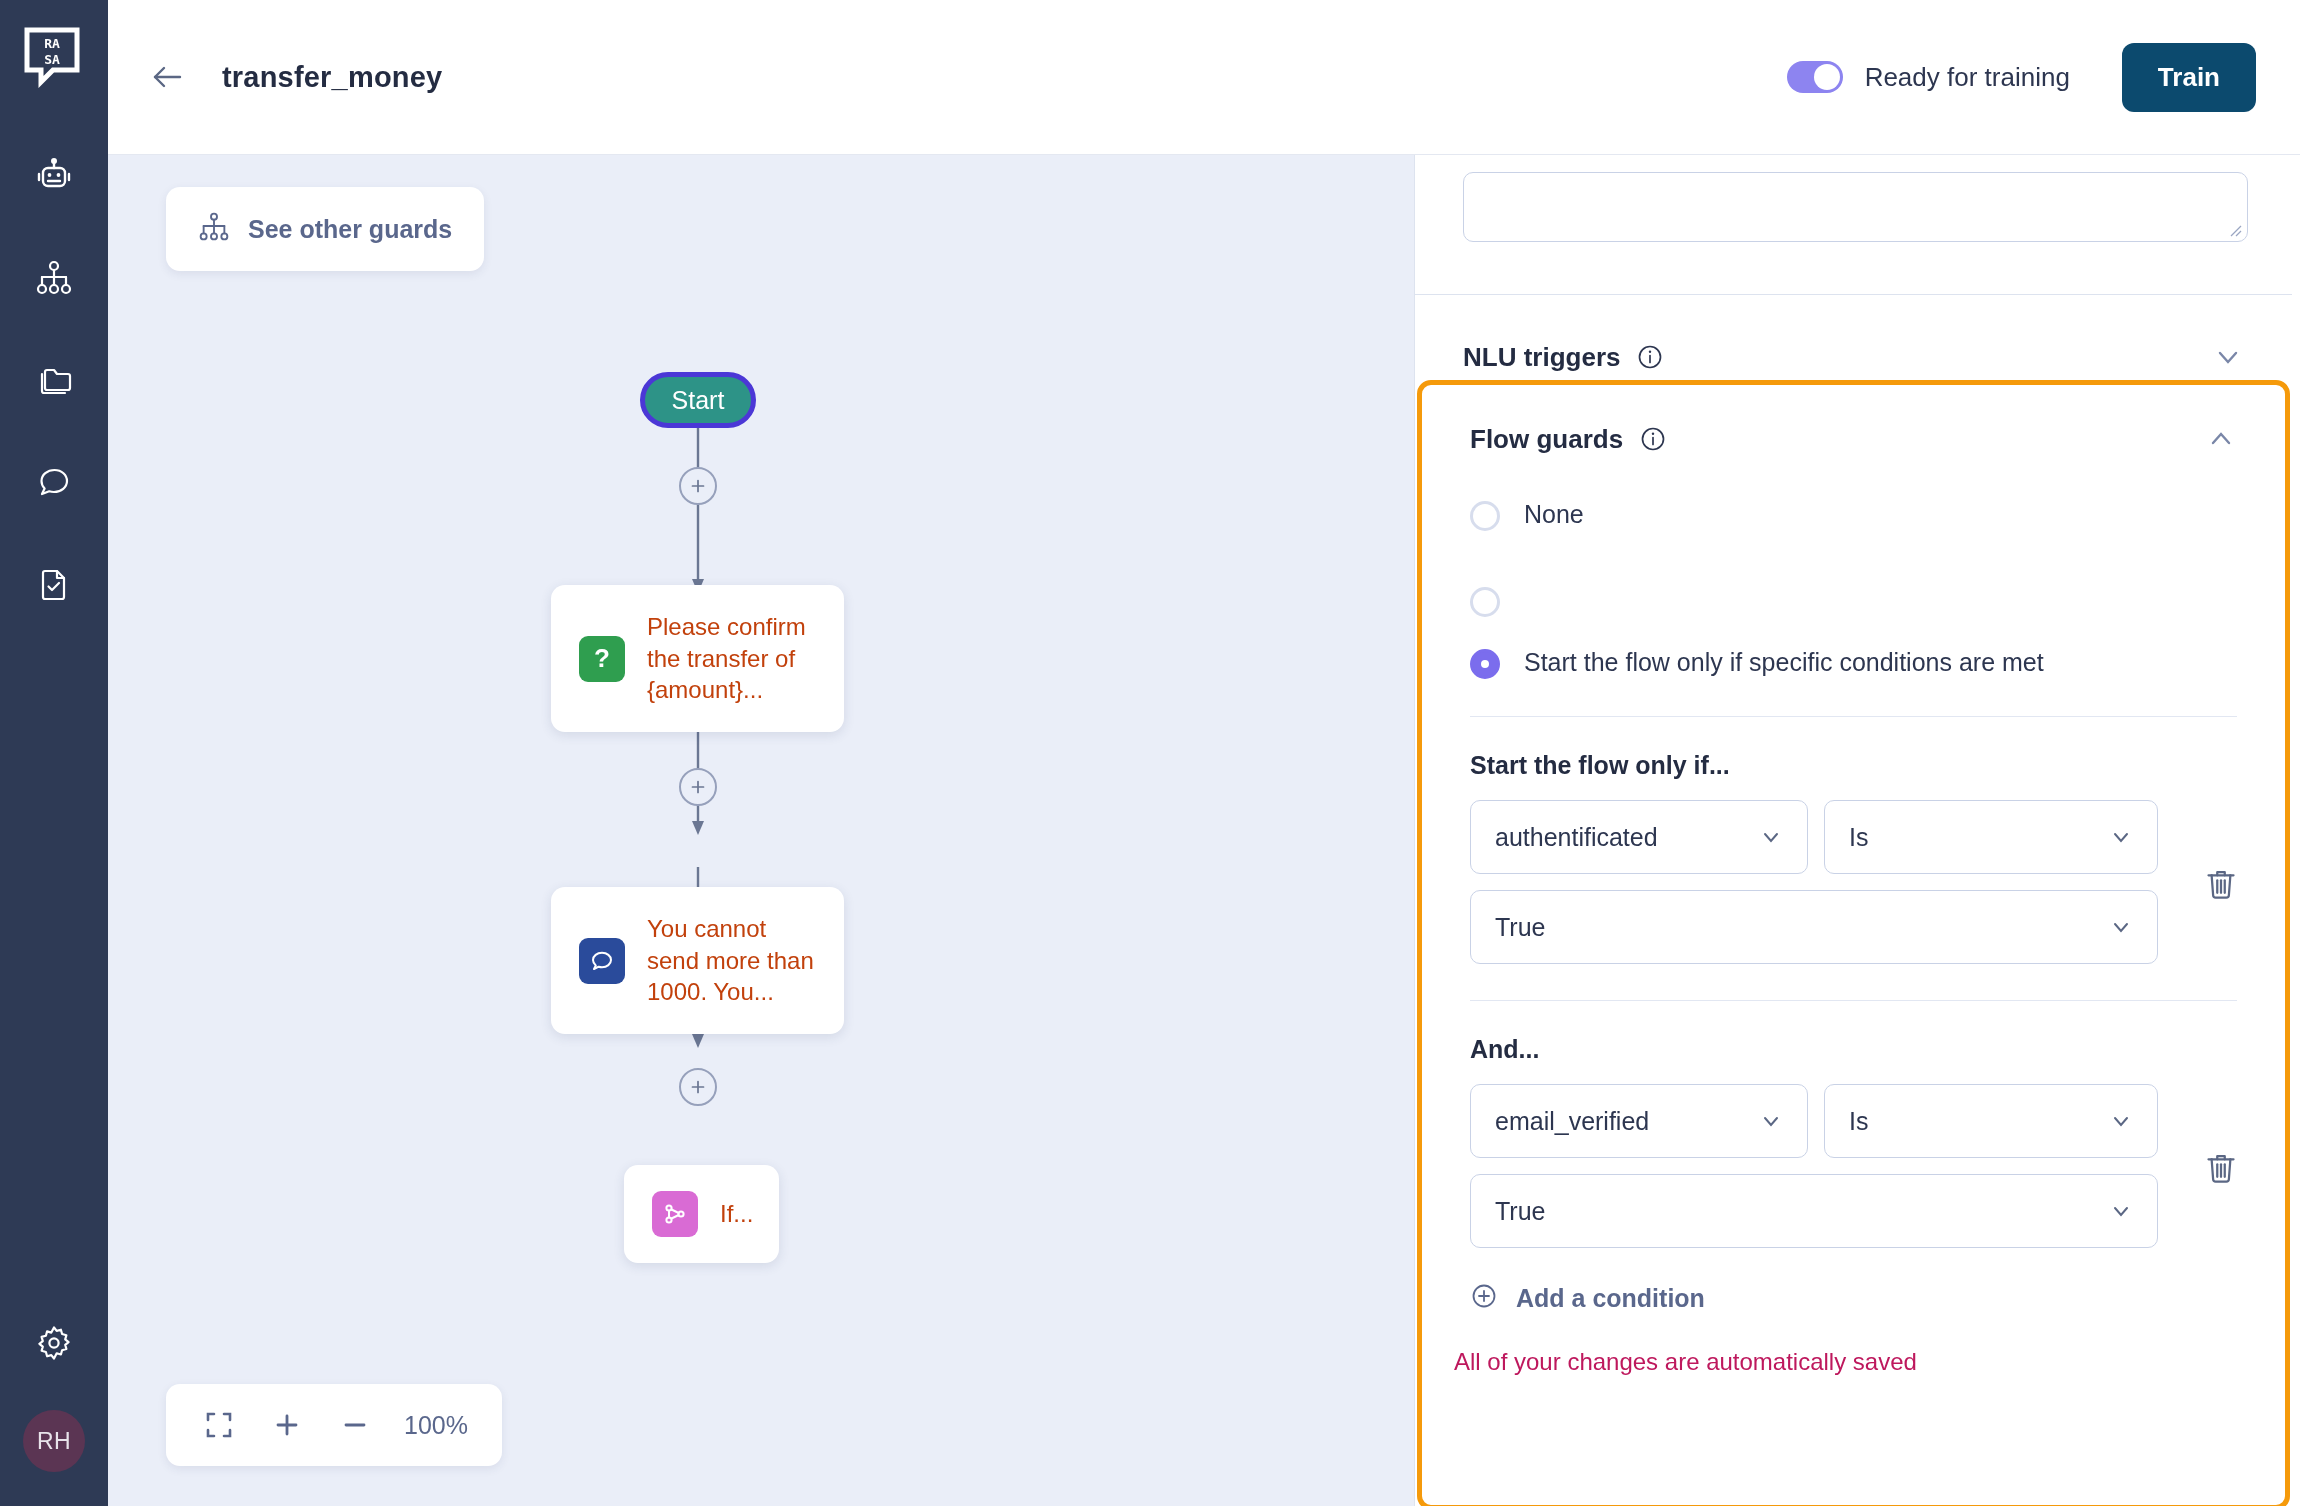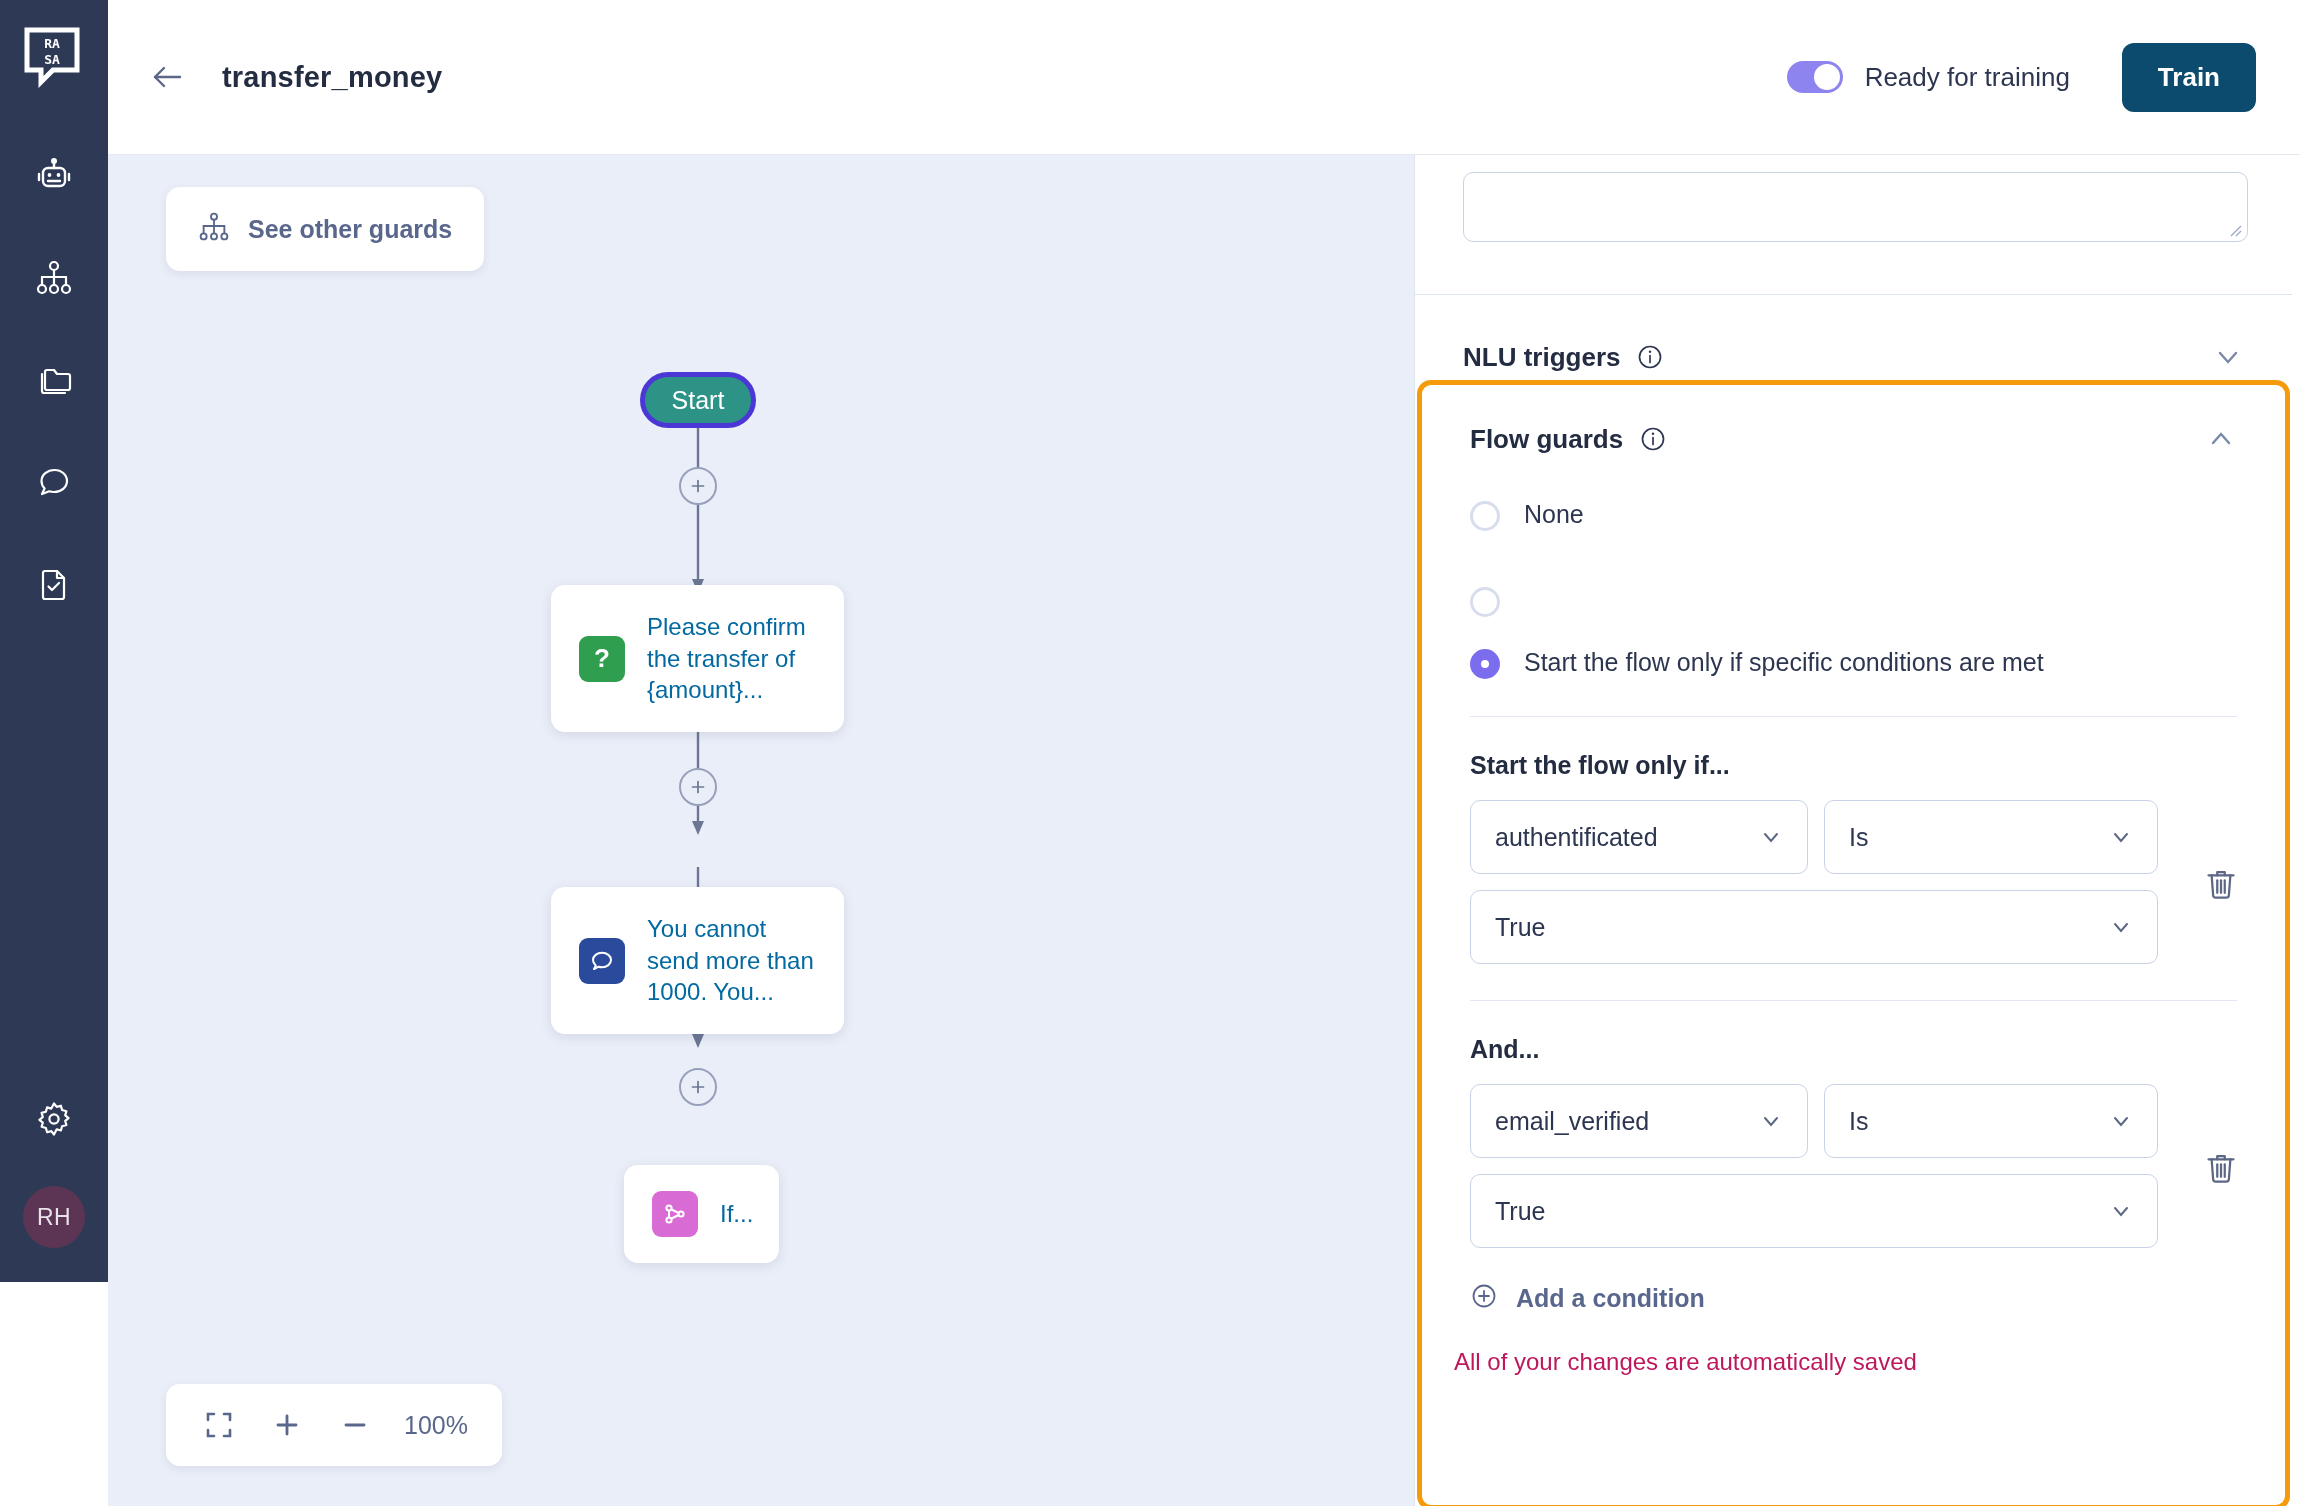--- a/index.html
+++ b/index.html
@@ -5,21 +5,21 @@
   * { box-sizing: border-box; margin: 0; padding: 0; }
   html, body {
     width: 2300px; height: 1506px;
     font-family: "Liberation Sans", sans-serif;
     background: #ffffff; overflow: hidden;
   }
   .app { position: relative; width: 2300px; height: 1506px; display: flex; }
 
   
   .rail {
-    width: 108px; height: 1282px; background: #2e3a55;
+    width: 108px; height: 1506px; background: #2e3a55;
     display: flex; flex-direction: column; align-items: center;
     flex: 0 0 108px; position: relative; gap: 15px;
   }
   .rail-logo { margin-top: 26px; width: 62px; height: 62px; }
   .rail-icons { margin-top: 46px; display: flex; flex-direction: column; gap: 48px; align-items: center; }
   .rail-ico { width: 54px; height: 54px; display: flex; align-items: center; justify-content: center; cursor: pointer; }
   .rail-bottom { position: absolute; bottom: 34px; left: 0; width: 108px; display: flex; flex-direction: column; align-items: center; gap: 40px; }
   .avatar {
     width: 62px; height: 62px; border-radius: 50%;
     background: #5b3553; color: #e8e3ea;
@@ -74,21 +74,21 @@
     position: absolute; background: #fff; border-radius: 14px;
     box-shadow: 0 3px 12px rgba(40,55,95,.12);
     display: flex; align-items: center; gap: 22px;
     padding: 26px 28px; cursor: pointer;
   }
   .node-ico {
     width: 46px; height: 46px; border-radius: 9px; flex: 0 0 46px;
     display: flex; align-items: center; justify-content: center;
     color: #fff; font-size: 26px; font-weight: 700;
   }
-  .node-txt { font-size: 24px; color: #0369a1; line-height: 1.32; }
+  .node-txt { font-size: 24px; color: #c2410c; line-height: 1.32; }
   .start-node {
     position: absolute; background: #2d9387; color: #fff;
     border: 5px solid #4b37d6; border-radius: 36px;
     width: 116px; height: 56px; display: flex; align-items: center; justify-content: center;
     font-size: 25px; cursor: pointer;
   }
   .plus-circle {
     position: absolute; width: 38px; height: 38px; border-radius: 50%;
     border: 2px solid #96a0bb; background: #eaeef8;
     display: flex; align-items: center; justify-content: center; cursor: pointer;

